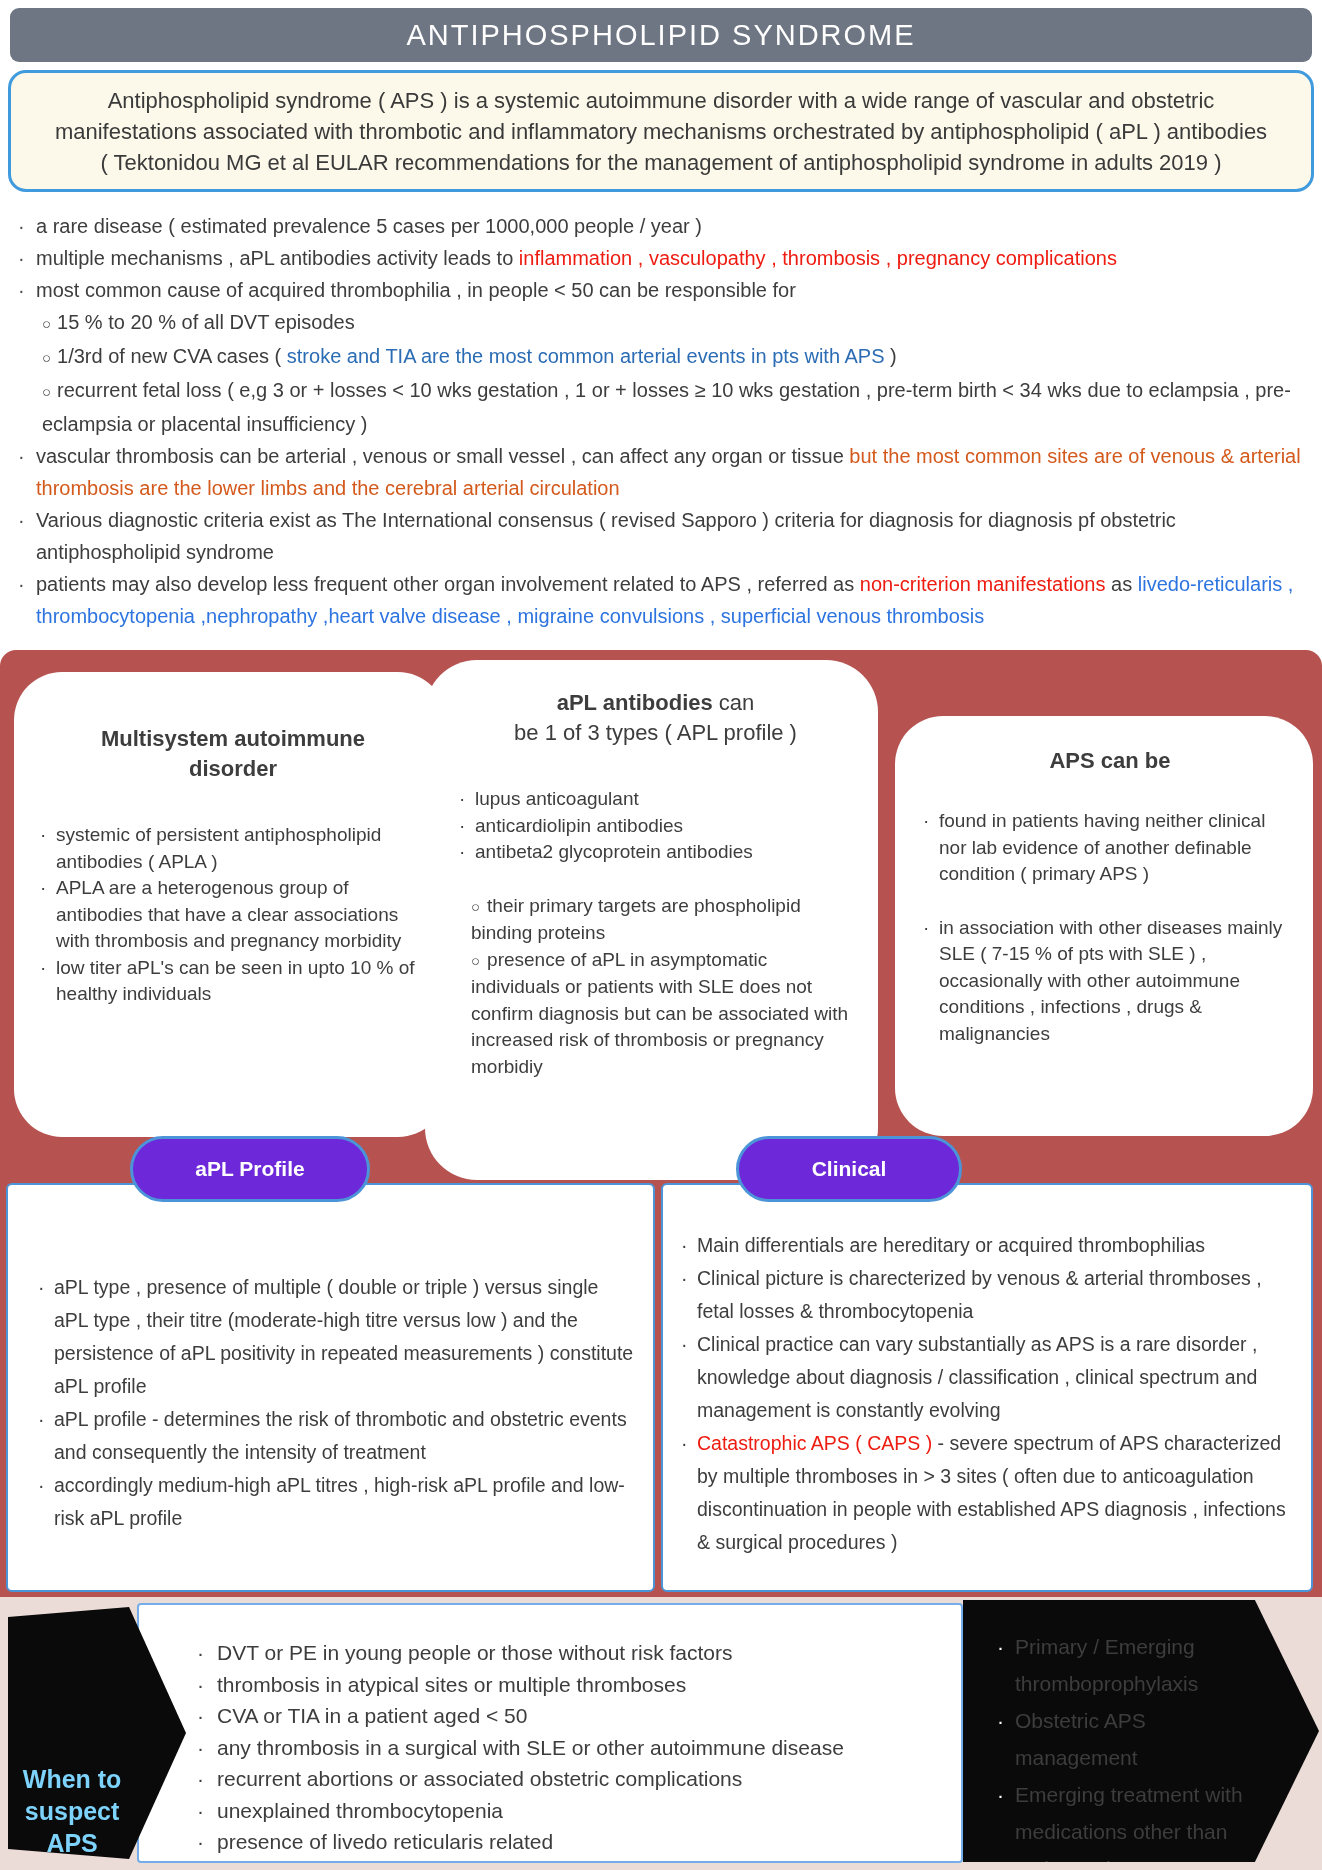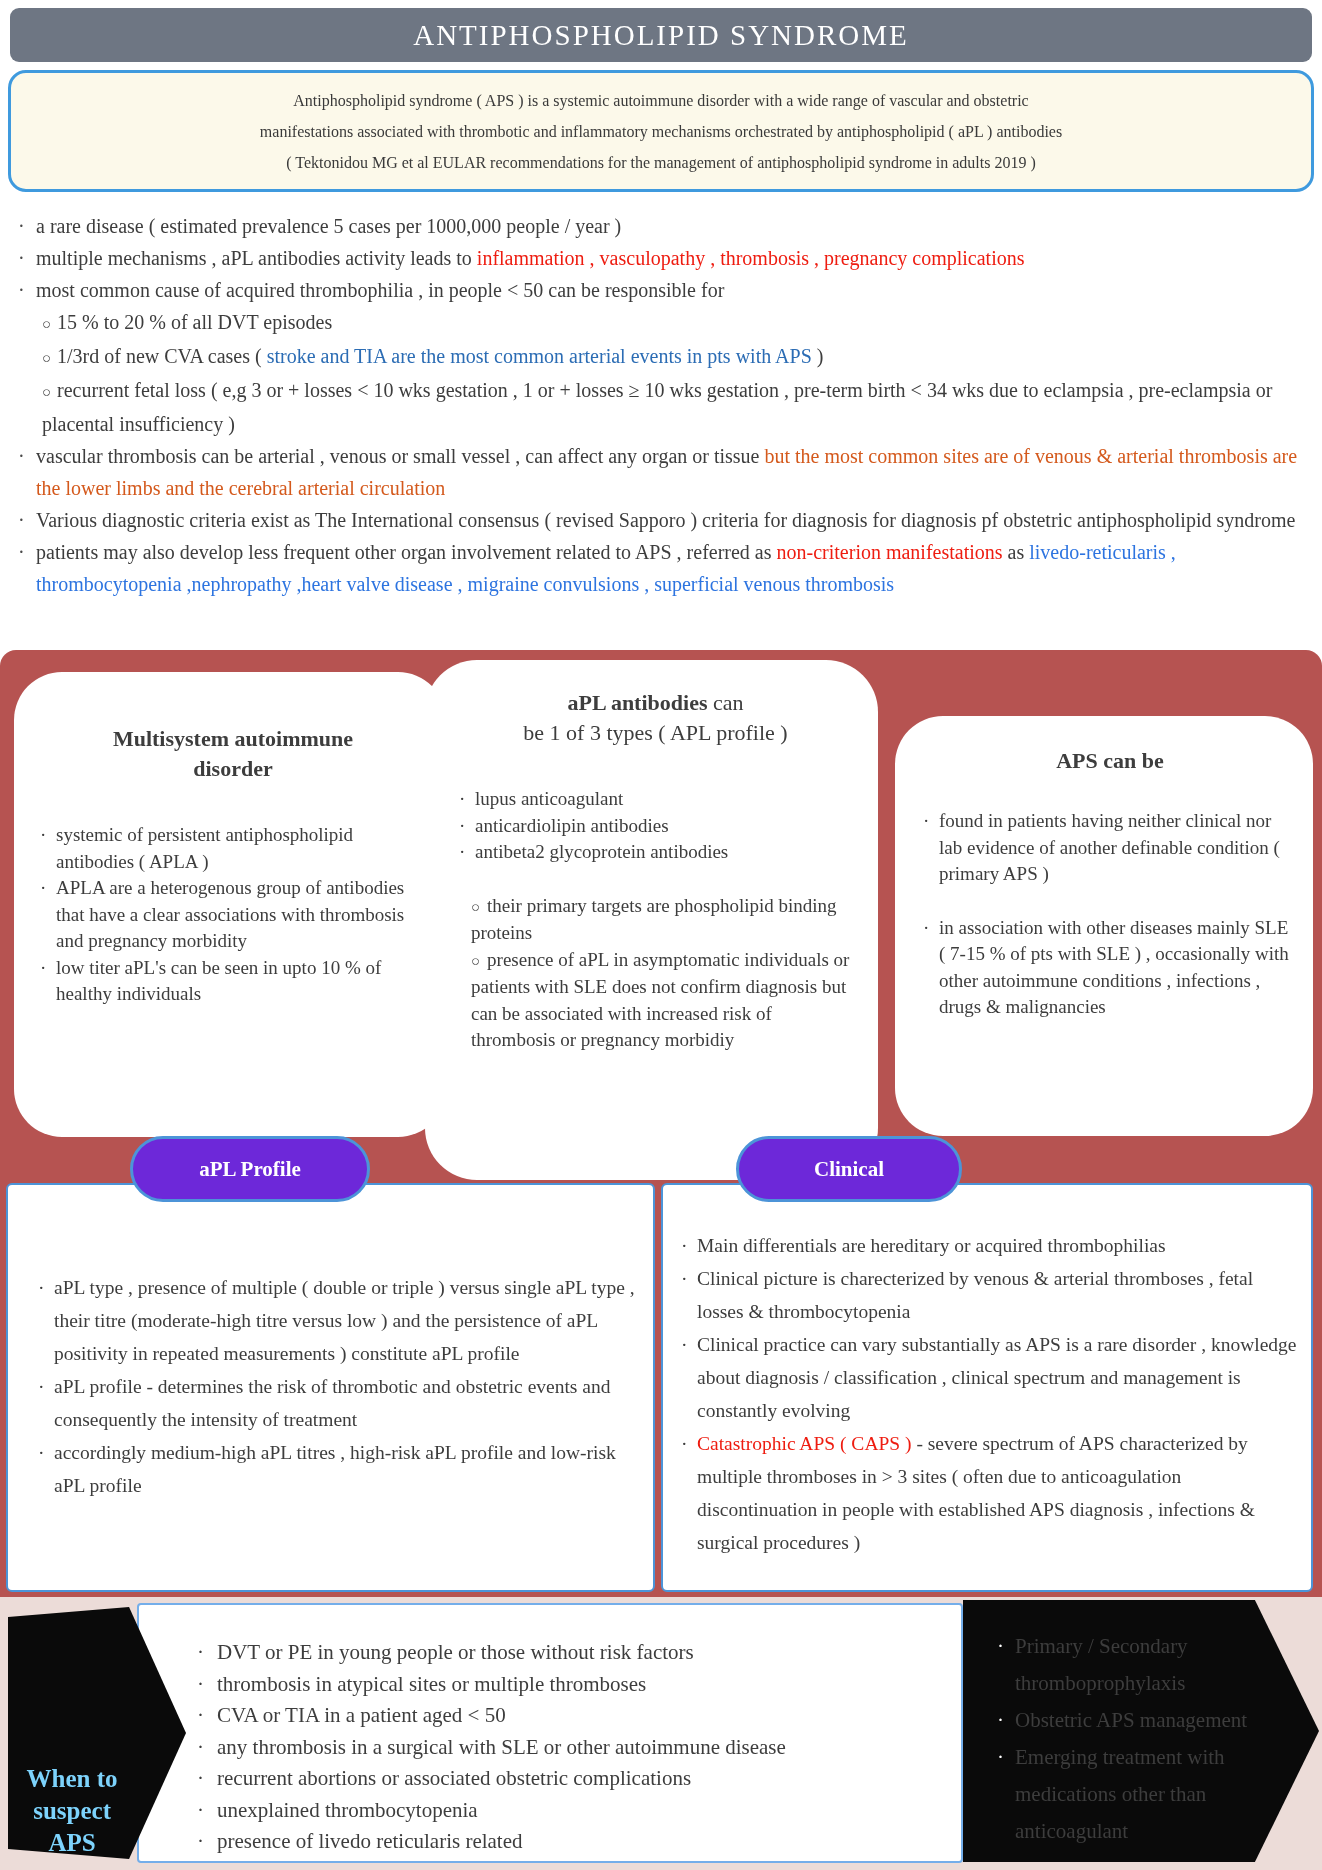--- a/index.html
+++ b/index.html
@@ -1,28 +1,28 @@
 <!DOCTYPE html>
 <html><head>
 <meta charset="utf-8">
 <style>
   html,body{margin:0;padding:0;background:#ffffff;}
   #page{position:relative;width:1322px;height:1870px;background:#ffffff;overflow:hidden;
-        font-family:Liberation Serif, serif;color:#3d3d3d;}
+        font-family:Liberation Sans, sans-serif;color:#3d3d3d;}
 
   
   .header{position:absolute;left:10px;top:8px;width:1302px;height:54px;background:#6e7683;
           border-radius:9px;display:flex;align-items:center;justify-content:center;}
   .header h1{margin:0;color:#ffffff;font-size:29px;font-weight:normal;letter-spacing:2px;}
 
   
   .intro{position:absolute;left:8px;top:70px;width:1306px;height:122px;box-sizing:border-box;
          background:#fcf9ea;border:3px solid #3f9ade;border-radius:18px;
          display:flex;flex-direction:column;justify-content:center;text-align:center;
-         font-size:16px;line-height:31px;color:#3a3a3a;}
+         font-size:22px;line-height:31px;color:#3a3a3a;}
 
   
   .overview{position:absolute;left:18px;top:210px;width:1294px;font-size:20px;line-height:32px;}
   .ov-item{display:flex;}
   .ov-bullet{flex:0 0 18px;color:#4a4a4a;}
   .ov-body{flex:1;}
   .ov-sub{margin-left:24px;}
   .ov-circ{font-size:15px;margin-right:6px;color:#4a4a4a;}
 
   .c-dark{color:#3d3d3d}.c-red{color:#ee1c10}.c-orange{color:#d4591c}
@@ -271,21 +271,21 @@
       <div class="inner">
         <span>When to</span><br>
         <span>suspect APS</span>
       </div>
     </div>
 
     <div class="arrow-r">
       <div id="mgmt-list">
           <div class="pb">
             <span class="pb-b" style="flex: 0 0 18px;">·</span>
-            <span class="pb-t"><span class="c-dark">Primary / Secondary thromboprophylaxis</span></span>
+            <span class="pb-t"><span class="c-dark">Primary / Emerging thromboprophylaxis</span></span>
           </div>
           <div class="pb">
             <span class="pb-b" style="flex: 0 0 18px;">·</span>
             <span class="pb-t"><span class="c-dark"> Obstetric APS management</span></span>
           </div>
           <div class="pb">
             <span class="pb-b" style="flex: 0 0 18px;">·</span>
             <span class="pb-t"><span class="c-dark">Emerging treatment with medications other than anticoagulant</span></span>
           </div>
         </div>

